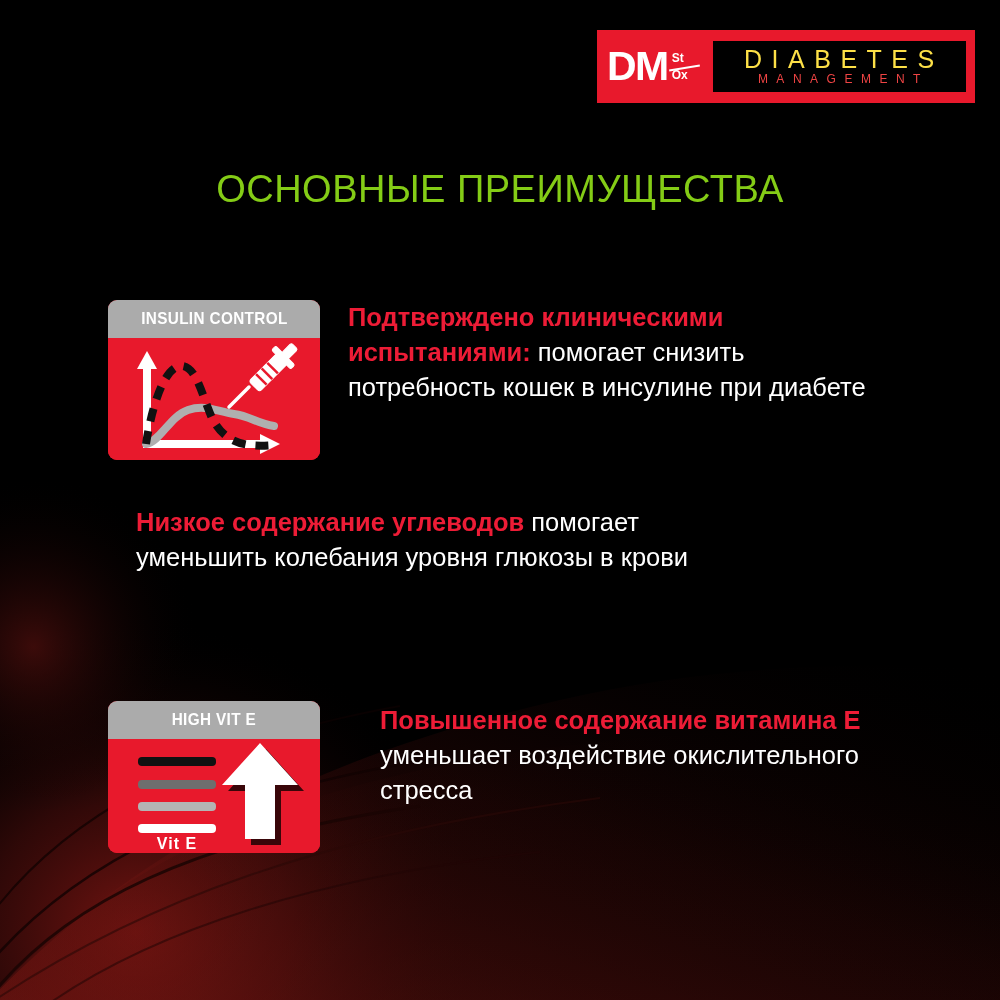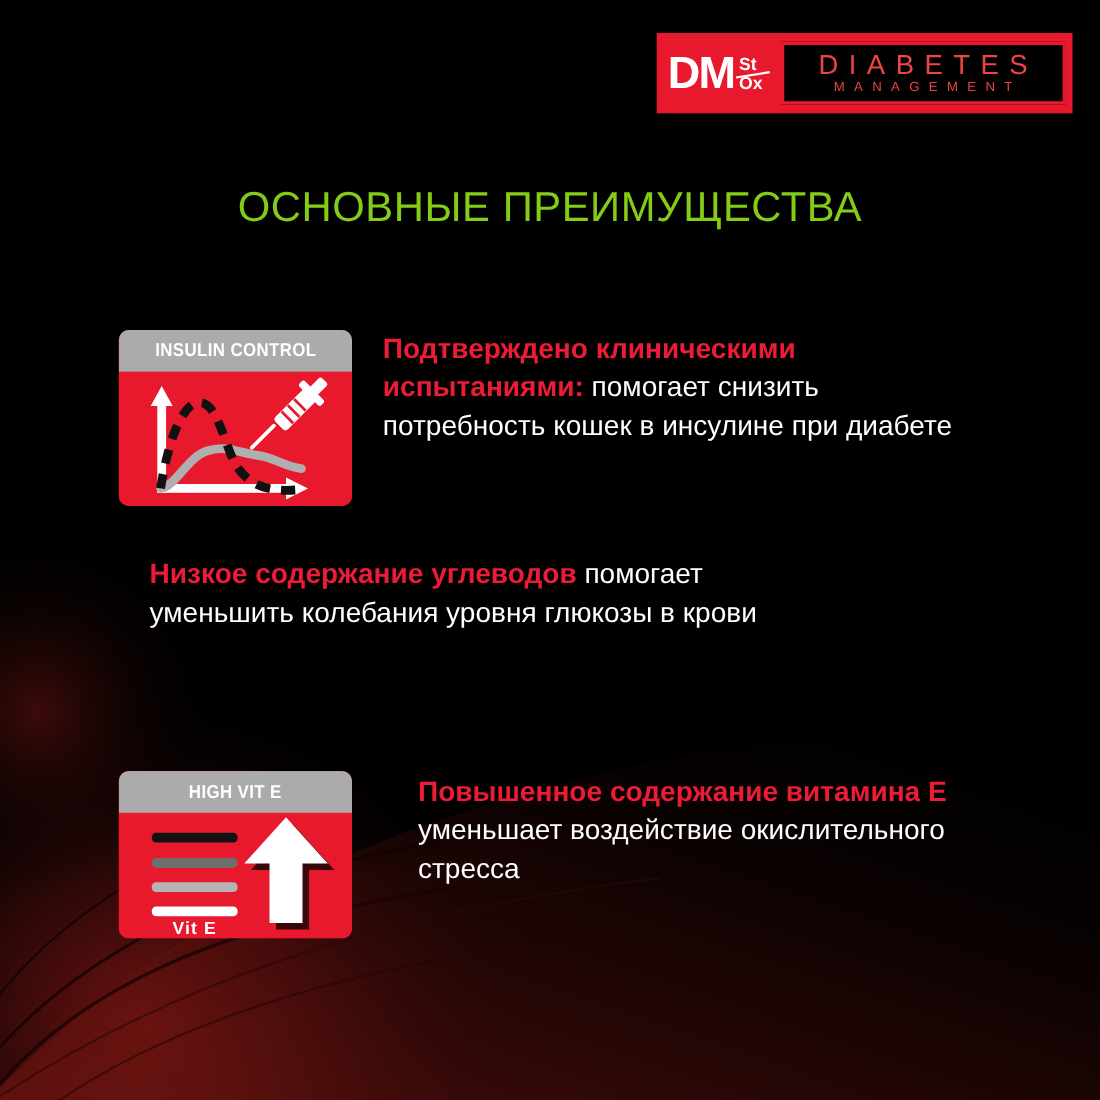--- a/index.html
+++ b/index.html
@@ -60,21 +60,21 @@
     position: relative;
     margin-left: 2px;
     width: 30px;
     height: 38px;
   }
   .logo-frac .num,
   .logo-frac .den {
     position: absolute;
     left: 2px;
     color: #ffffff;
-    font-size: 16px;
+    font-size: 12px;
     font-weight: 700;
     line-height: 1;
     font-family: "Liberation Sans", sans-serif;
   }
   .logo-frac .num { top: 4px; }
   .logo-frac .den { top: 21px; }
   .logo-frac .bar {
     position: absolute;
     left: -1px;
     top: 19px;
@@ -89,21 +89,21 @@
     margin-left: 4px;
     background: #000000;
     border: 3px solid #E8192C;
     box-sizing: border-box;
     display: flex;
     flex-direction: column;
     align-items: center;
     justify-content: center;
   }
   .logo-line1 {
-    color: #ef4444;
+    color: #fde047;
     font-size: 25px;
     font-weight: 400;
     letter-spacing: 9.5px;
     line-height: 1.05;
     padding-left: 9px;
     font-family: "Liberation Sans", sans-serif;
   }
   .logo-line2 {
     color: #ef4444;
     font-size: 12px;

